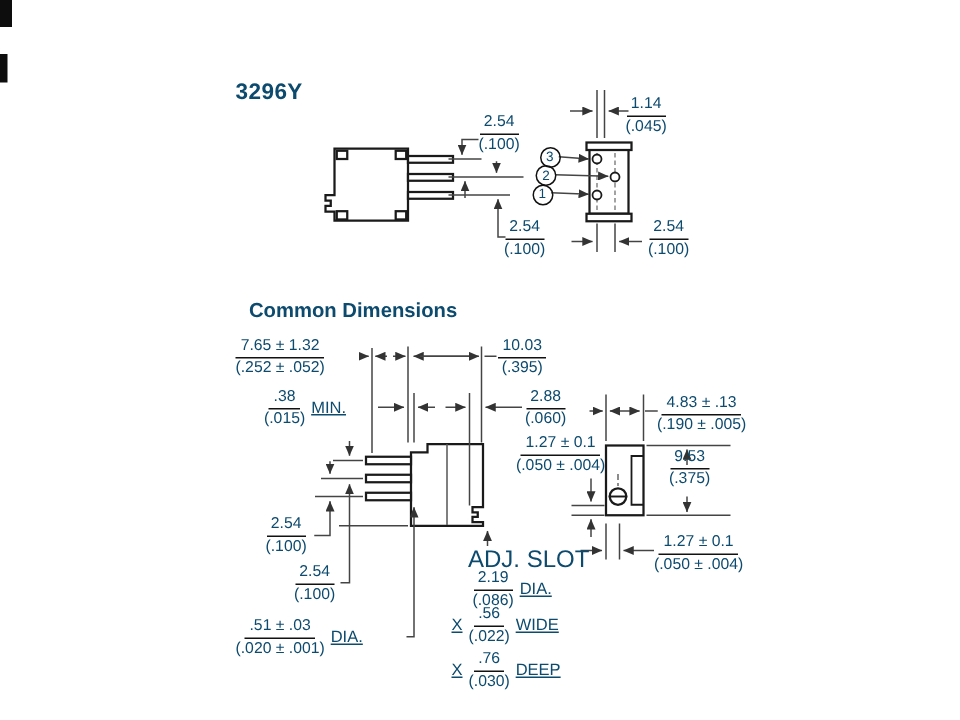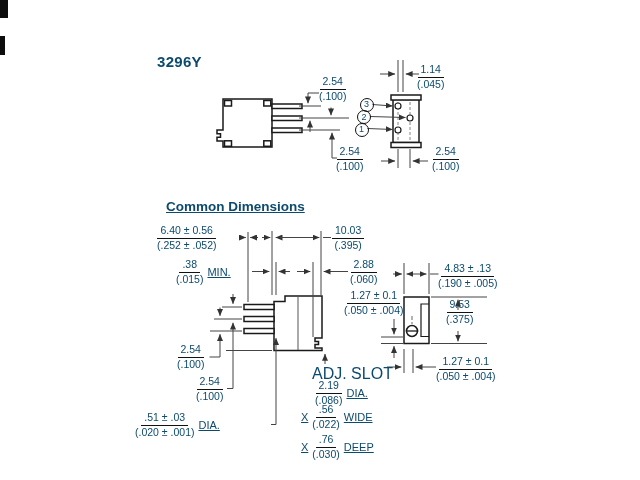--- a/index.html
+++ b/index.html
@@ -1,20 +1,20 @@
 <!DOCTYPE html>
 <html><head>
 <meta charset="utf-8">
 <style>
   html,body{margin:0;padding:0;background:#fff;}
   #canvas{position:relative;width:640px;height:480px;background:#ffffff;overflow:hidden;
           font-family:"Liberation Sans", sans-serif;color:#0c4a6e;}
   #linework{position:absolute;left:0;top:0;}
   .title{position:absolute;font-weight:bold;font-size:15px;letter-spacing:.3px;}
-  .sect-title{position:absolute;font-weight:bold;font-size:13.5px;text-decoration:underline;}
+  .sect-title{position:absolute;font-weight:bold;font-size:13.5px;}
   .frac{position:absolute;display:flex;align-items:center;gap:4px;font-size:10.5px;white-space:nowrap;}
   .stk{display:flex;flex-direction:column;align-items:center;line-height:1.1;}
   .mm{border-bottom:1.2px solid #111;padding:0 3px 1px;text-align:left;}
   .in{padding-top:1px;text-align:center;}
   .sfx,.pfx{font-size:11px;text-decoration:underline;}
   .plain-label{position:absolute;font-size:16px;white-space:nowrap;}
   .pin-circle{position:absolute;width:12px;height:12px;border:1.3px solid #111;border-radius:50%;
               display:flex;align-items:center;justify-content:center;font-size:9px;line-height:1;}
 </style>
 </head>
@@ -193,21 +193,21 @@
     <span class="stk">
         <span class="mm">2.54</span>
         <span class="in">(.100)</span>
       </span>
   </div>
 
   <div class="sect-title" style="left:166px;top:199px">Common Dimensions</div>
 
   <div class="frac" style="left:157px;top:225px">
     <span class="stk">
-        <span class="mm">6.40 ± 0.56</span>
+        <span class="mm">7.65 ± 1.32</span>
         <span class="in">(.252 ± .052)</span>
       </span>
   </div>
   <div class="frac" style="left:332px;top:225px">
     <span class="stk">
         <span class="mm">10.03</span>
         <span class="in">(.395)</span>
       </span>
   </div>
   <div class="frac" style="left:176px;top:259px">
@@ -252,21 +252,21 @@
         <span class="mm">2.54</span>
         <span class="in">(.100)</span>
       </span>
   </div>
   <div class="frac" style="left:196px;top:376px">
     <span class="stk">
         <span class="mm">2.54</span>
         <span class="in">(.100)</span>
       </span>
   </div>
-  <div class="frac" style="left:135px;top:412px">
+  <div class="frac" style="left:157px;top:412px">
     <span class="stk">
         <span class="mm">.51 ± .03</span>
         <span class="in">(.020 ± .001)</span>
       </span>
     <span class="sfx">DIA.</span>
   </div>
 
   <div class="plain-label" style="left:312px;top:365px">ADJ. SLOT</div>
   <div class="frac" style="left:315px;top:380px">
     <span class="stk">

